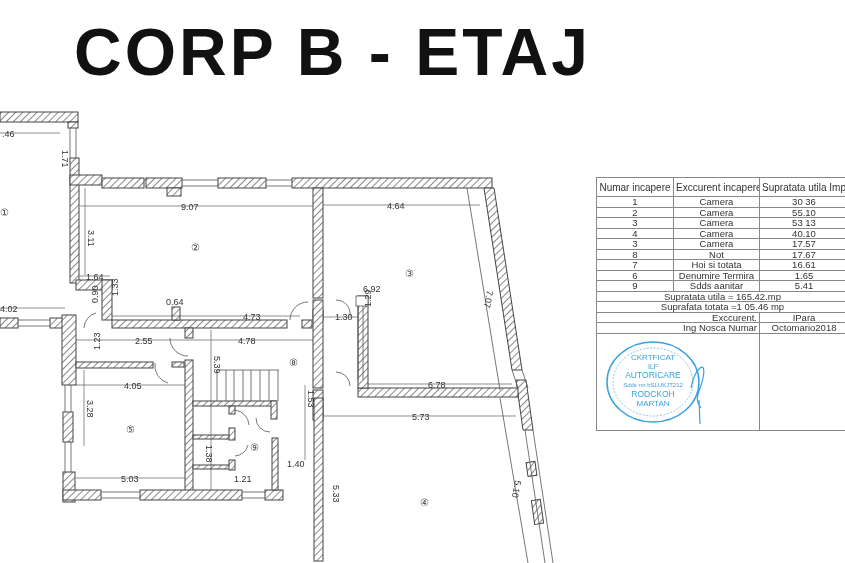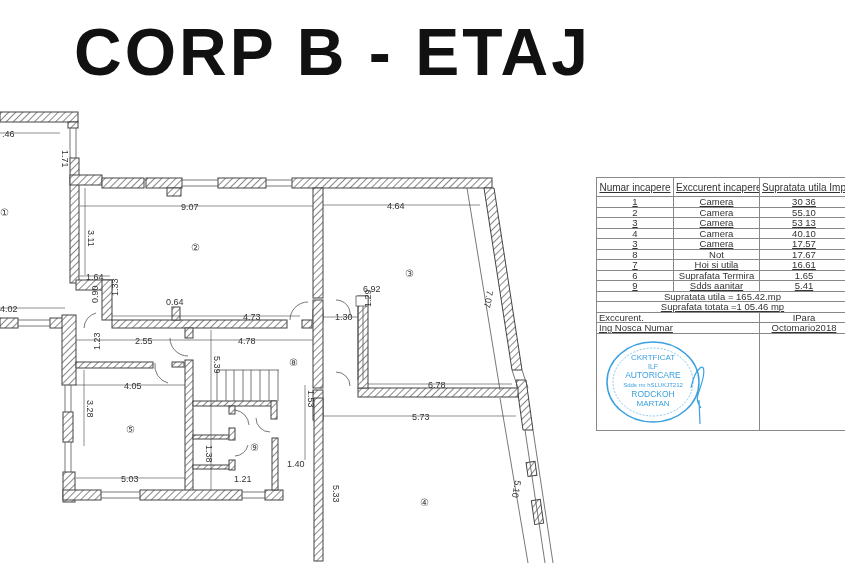--- a/index.html
+++ b/index.html
@@ -10,23 +10,23 @@
     font-size:66px; letter-spacing:3px; color:#111; line-height:80px;text-align:right;
   }
   .plan { position:absolute; left:0; top:0; }
   .dim { font-family:"Liberation Sans", sans-serif; font-size:9px; fill:#333; }
   .lbl { font-family:"Liberation Sans", sans-serif; font-size:10px; fill:#444; }
   .tbl {
     position:absolute; left:596px; top:177px; width:252px;
     border-collapse:collapse; font-family:"Liberation Sans", sans-serif;
     font-size:9.5px; color:#333; table-layout:fixed;
   }
-  .tbl td, .tbl th { border:1px solid #888; padding:0 2px; height:9.5px; line-height:9px; text-align:center; font-weight:normal; white-space:nowrap; overflow:hidden;text-decoration:underline; }
+  .tbl td, .tbl th { border:1px solid #888; padding:0 2px; height:9.5px; line-height:9px; text-align:center; font-weight:normal; white-space:nowrap; overflow:hidden; }
   .tbl th { height:18px; font-size:10px; }
-  .tbl td.left { text-align:left; }
+  .tbl td.left { text-align:right; }
   .stamp-cell { height:96px !important; position:relative; }
   .stamp {
     position:absolute; left:6px; top:4px; width:108px; height:88px;
   }
 </style>
 </head>
 <body>
 
 <div class="title">CORP B - ETAJ</div>
 
@@ -248,26 +248,26 @@
         <td>Camera</td>
         <td>17.57</td>
       </tr>
   <tr>
         <td>8</td>
         <td>Not</td>
         <td>17.67</td>
       </tr>
   <tr>
         <td>7</td>
-        <td>Hoi si utila</td>
+        <td>Hoi si totata</td>
         <td>16.61</td>
       </tr>
   <tr>
         <td>6</td>
-        <td>Suprafata Termira</td>
+        <td>Denumire Termira</td>
         <td>1.65</td>
       </tr>
   <tr>
         <td>9</td>
         <td>Sdds aanitar</td>
         <td>5.41</td>
       </tr>
   <tr>
         <td colspan="3">Supratata utila = 165.42.mp</td>
       </tr>

